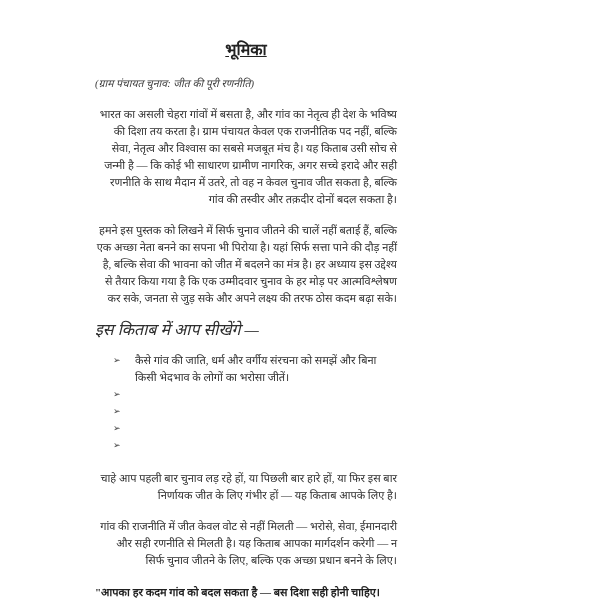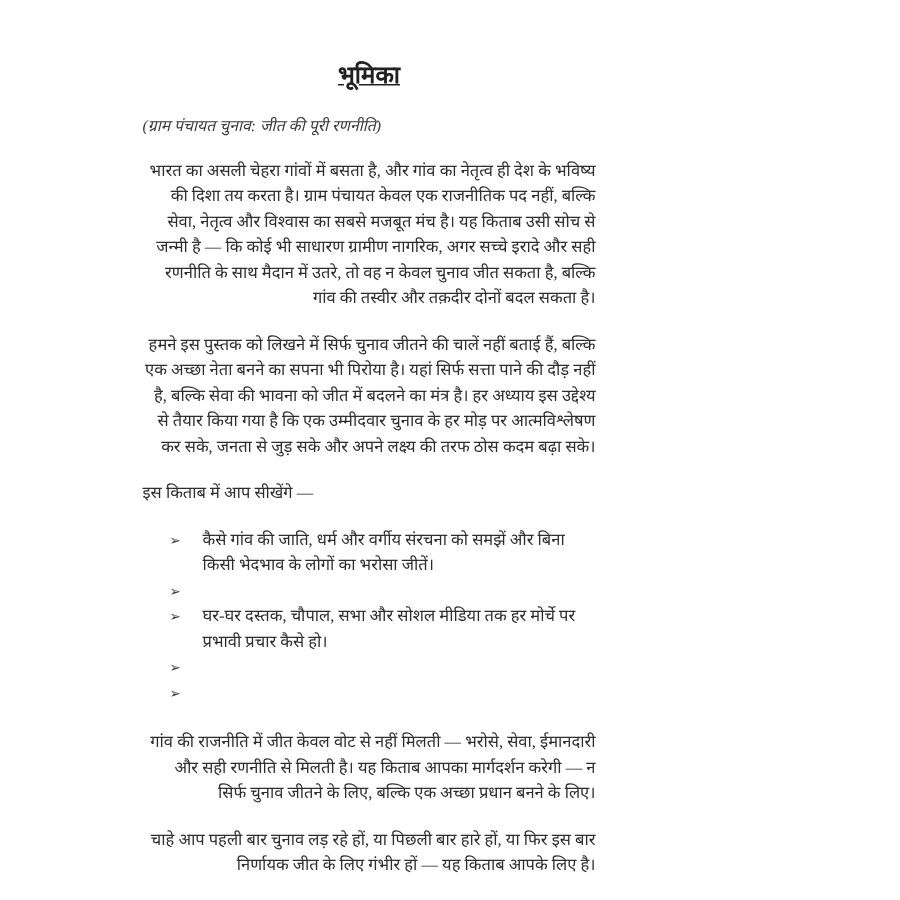--- a/index.html
+++ b/index.html
@@ -31,23 +31,24 @@
     margin-bottom: 16px;
   }
   .para {
     font-size: 11px;
     line-height: 17px;
     margin-bottom: 14px;
     color: #2e2e2e;
     text-align: right;
   }
   .list-intro {
-    font-size: 11px;
+    font-size: 16px;
     line-height: 17px;
     margin-bottom: 14px;
+    font-style: italic;
   }
   ul.arrow-list {
     list-style: none;
     margin: 0 0 16px 0;
     padding: 0;
   }
   ul.arrow-list li {
     display: flex;
     align-items: flex-start;
     font-size: 11px;
@@ -88,30 +89,29 @@
   <ul class="arrow-list">
     <li>
       <span class="marker">➢</span>
       <span>कैसे गांव की जाति, धर्म और वर्गीय संरचना को समझें और बिना किसी भेदभाव के लोगों का भरोसा जीतें।</span>
     </li>
     <li>
       <span class="marker">➢</span>
     </li>
     <li>
       <span class="marker">➢</span>
-      <span>घर-घर दस्तक, चौपाल, सभा और सोशल मीडिया तक हर मोर्चे पर प्रभावी प्रचार कैसे हो।</span>
     </li>
     <li>
       <span class="marker">➢</span>
     </li>
     <li>
       <span class="marker">➢</span>
     </li>
   </ul>
 
 
+  <p class="para">चाहे आप पहली बार चुनाव लड़ रहे हों, या पिछली बार हारे हों, या फिर इस बार निर्णायक जीत के लिए गंभीर हों — यह किताब आपके लिए है।</p>
+
   <p class="para">गांव की राजनीति में जीत केवल वोट से नहीं मिलती — भरोसे, सेवा, ईमानदारी और सही रणनीति से मिलती है। यह किताब आपका मार्गदर्शन करेगी — न सिर्फ चुनाव जीतने के लिए, बल्कि एक अच्छा प्रधान बनने के लिए।</p>
-
-  <p class="para">चाहे आप पहली बार चुनाव लड़ रहे हों, या पिछली बार हारे हों, या फिर इस बार निर्णायक जीत के लिए गंभीर हों — यह किताब आपके लिए है।</p>
 
   <p class="quote">"आपका हर कदम गांव को बदल सकता है — बस दिशा सही होनी चाहिए। यही दिशा इस किताब में दी गई है।"</p>
 
 </div>
 
 </body></html>

